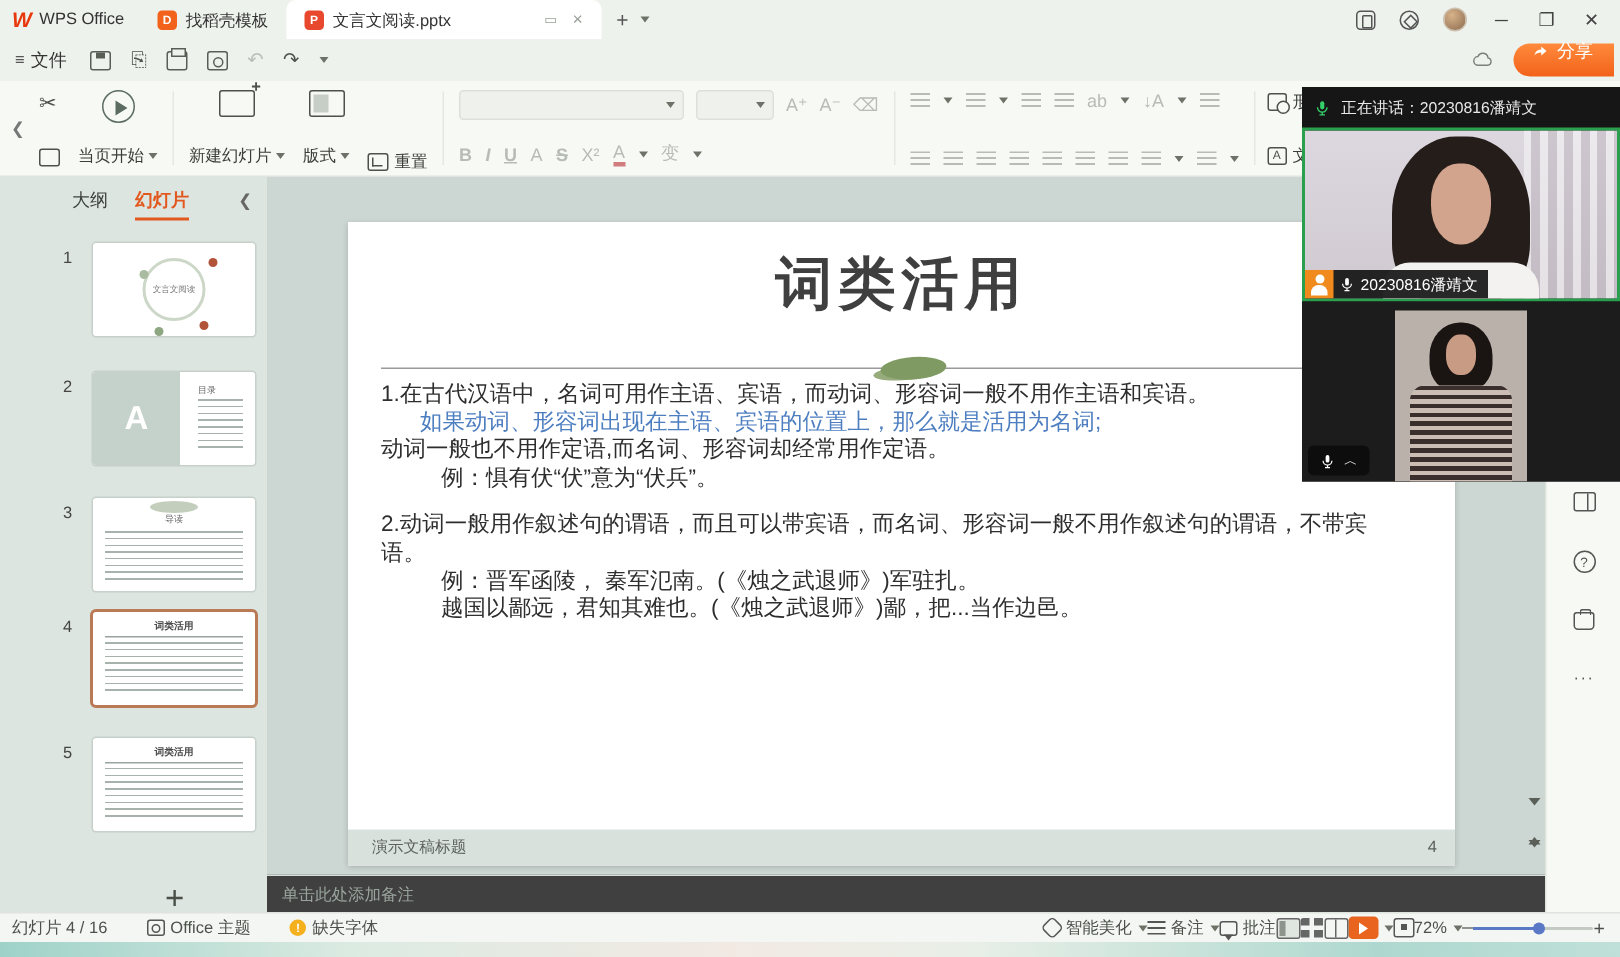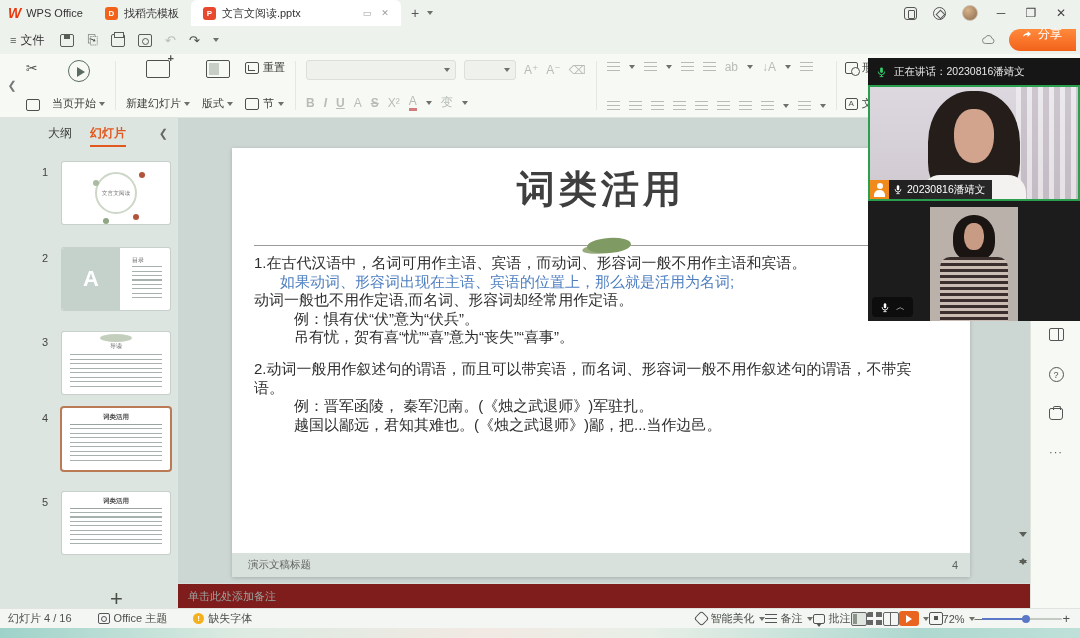--- a/index.html
+++ b/index.html
@@ -61,21 +61,21 @@
   .rrow { display:flex; align-items:center; gap:8px; }
   .rdiv { width:1px; background:#e3e8e1; margin:2px 4px; }
   .bigbtn { display:flex; flex-direction:column; align-items:center; justify-content:space-between; padding:1px 6px; }
   .bigbtn .lbl { font-size:11px; color:#3a3e38; white-space:nowrap; display:flex; align-items:center; gap:3px;}
   .playcirc { width:22px; height:22px; border:1.6px solid #5c6c60; border-radius:50%; position:relative; }
   .playcirc::after { content:""; position:absolute; left:8px; top:6px; width:0; height:0;
       border-top:5px solid transparent; border-bottom:5px solid transparent; border-left:8px solid #5c6c60; }
   .slide-ico { width:24px; height:18px; border:1.5px solid #4c524b; border-radius:2px; position:relative; }
   .slide-ico.plus::after { content:"+"; position:absolute; right:-5px; top:-9px; font-size:11px; color:#4c524b; font-weight:bold;}
   .slide-ico.layout::after { content:""; position:absolute; left:2px; top:2px; right:10px; bottom:2px; background:#c7cec6; }
-  .smallbtn { display:flex; align-items:center; gap:4px; font-size:11px; color:#3a3e38; white-space:nowrap; }
+  .smallbtn { display:flex; align-items:center; gap:4px; font-size:11px; color:#3a3e38; white-space:nowrap;margin-top:40px; }
   .sico { width:14px; height:12px; border:1.3px solid #4c524b; border-radius:2px; position:relative; }
   .sico.reset::after { content:""; position:absolute; left:2px; top:2px; width:6px; height:5px; border-left:1.2px solid #4c524b; border-bottom:1.2px solid #4c524b;}
   .combo { height:20px; background:#eff2ec; border:1px solid #dbe1d9; border-radius:3px;
            display:flex; align-items:center; justify-content:flex-end; padding:0 5px; }
   .fmt { font-size:12px; color:#b7bdb5; display:flex; align-items:center; gap:9px; }
   .fmt b, .fmt i, .fmt u, .fmt s { font-weight:bold; }
   .ghost { color:#b7bdb5; }
   .mini-lines { display:inline-block; width:13px; height:10px;
       background:repeating-linear-gradient(180deg, currentColor 0 1.3px, transparent 1.3px 4px); }
   .insgrp { display:flex; flex-direction:column; justify-content:space-between; padding:1px 4px; }
@@ -127,21 +127,21 @@
   .sf-title { font-size:10.5px; color:#5c615c; padding-left:16px; }
   .sf-page { margin-left:auto; padding-right:12px; font-size:11px; color:#5c615c; }
   .v-scroll { position:absolute; right:2px; top:0; width:11px; height:465px; }
   .v-thumb { position:absolute; left:2px; top:50px; width:7px; height:130px; background:#b9c4bf; border-radius:4px; }
   .nav-ctrl { position:absolute; left:0; bottom:4px; width:11px; display:flex; flex-direction:column; align-items:center; gap:7px; }
   .tri-dn { width:0; height:0; border-left:4px solid transparent; border-right:4px solid transparent; border-top:5px solid #5a5f58; }
   .tri-up-b { width:0; height:0; border-left:4px solid transparent; border-right:4px solid transparent; border-bottom:5px solid #5a5f58; position:relative; }
   .barline { width:9px; height:1.4px; background:#5a5f58; margin:-5px 0 0 0; }
 
   
-  .notesbar { position:absolute; left:178px; top:583px; width:852px; height:25px; background:#7f1d1d;
+  .notesbar { position:absolute; left:178px; top:583px; width:852px; height:25px; background:#404040;
               border-top:1px solid #d8dfda; display:flex; align-items:center; padding-left:10px;
               font-size:11px; color:#9aa49e; }
 
   
   .rightbar { position:absolute; left:1030px; top:118px; width:50px; height:490px; background:#f7f9f5;
               border-left:1px solid #dfe5de; }
   .rb-icons { position:absolute; left:0; top:210px; width:50px; display:flex; flex-direction:column; align-items:center; gap:26px; color:#555; }
   .rb-book { width:15px; height:13px; border:1.3px solid #555; border-radius:2px; position:relative; }
   .rb-book::after { content:""; position:absolute; left:8px; top:0; bottom:0; width:1.3px; background:#555; }
   .rb-help { width:15px; height:15px; border:1.3px solid #555; border-radius:50%; font-size:9px; display:flex; align-items:center; justify-content:center; }
@@ -431,21 +431,20 @@
 <div class="canvas">
   <div class="slide">
     <div class="s-title">词类活用</div>
     <div class="s-rule"></div>
     <div class="s-leaf"></div>
     <div class="s-body">
       <div>1.在古代汉语中，名词可用作主语、宾语，而动词、形容词一般不用作主语和宾语。</div>
       <div class="blue ind1">如果动词、形容词出现在主语、宾语的位置上，那么就是活用为名词;</div>
       <div>动词一般也不用作定语,而名词、形容词却经常用作定语。</div>
       <div class="ind2">例：惧有伏“伏”意为“伏兵”。</div>
-      <div class="ind2">吊有忧，贺有喜“忧”“喜”意为“丧失”“喜事”。</div>
       <div class="blank"></div>
       <div>2.动词一般用作叙述句的谓语，而且可以带宾语，而名词、形容词一般不用作叙述句的谓语，不带宾语。</div>
       <div class="ind2">例：晋军函陵， 秦军氾南。(《烛之武退师》)军驻扎。</div>
       <div class="ind2">越国以鄙远，君知其难也。(《烛之武退师》)鄙，把...当作边邑。</div>
     </div>
     <div class="s-footer">
       <span class="sf-title">演示文稿标题</span>
       <span class="sf-page">4</span>
     </div>
   </div>

